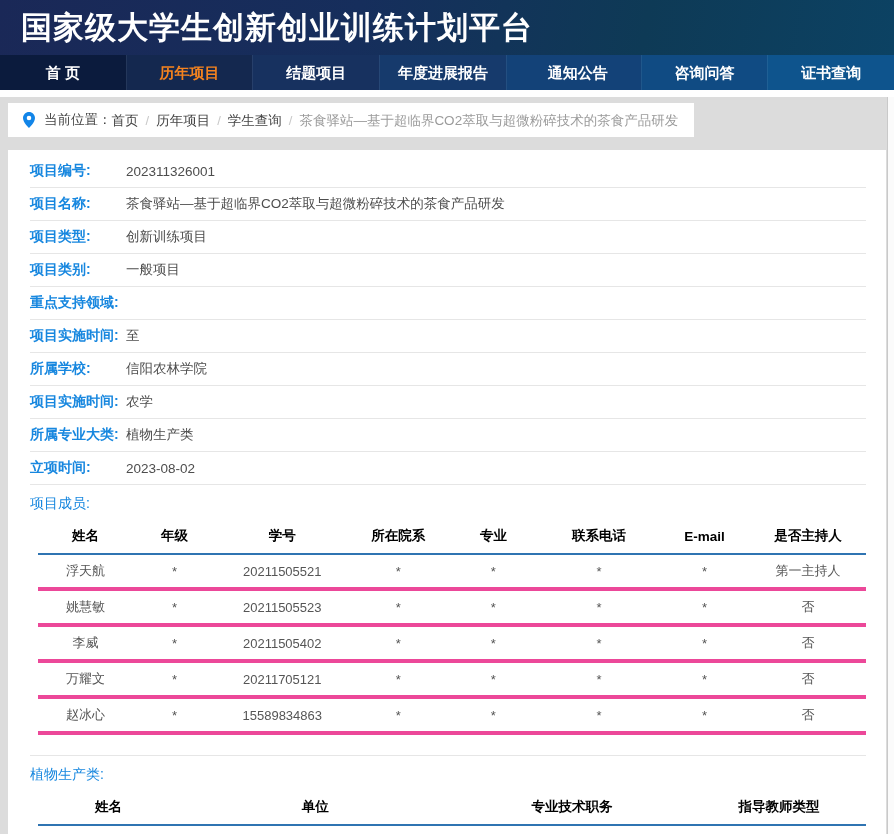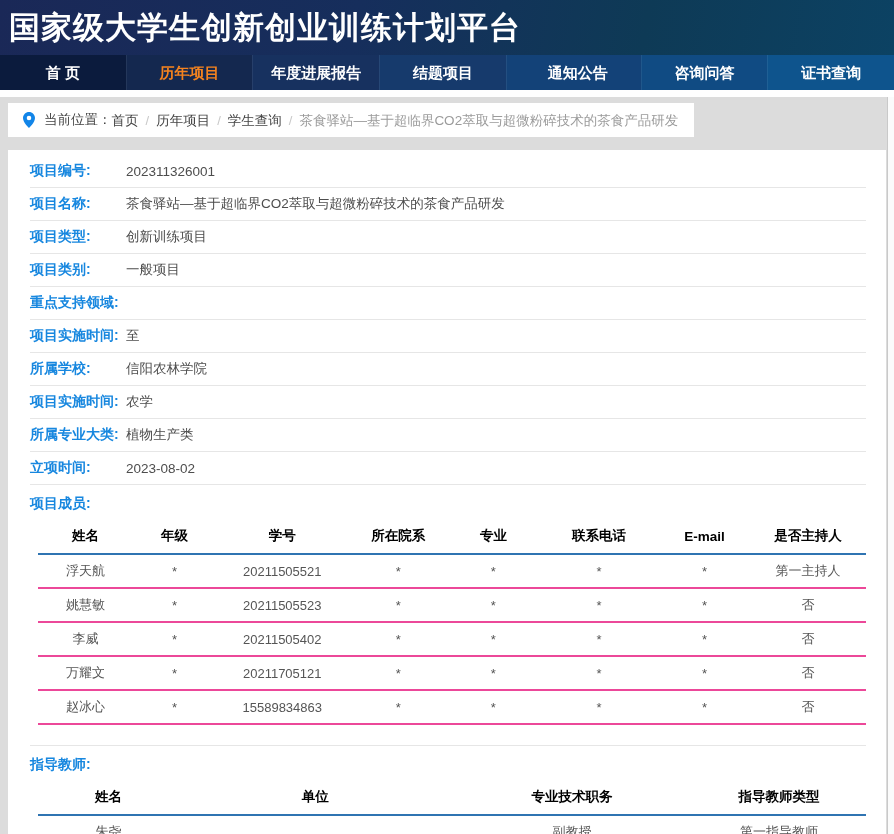--- a/index.html
+++ b/index.html
@@ -6,21 +6,21 @@
     --accent:#f5831f; --label:#1787df; --thb:#2f74b2; --pin:#1285e8;
   }
   *{box-sizing:border-box;}
   html,body{margin:0;padding:0;}
   body{
     width:894px;height:834px;overflow:hidden;background:#fff;
     font-family:"Liberation Sans","DejaVu Sans",sans-serif;
   }
   
   .banner{height:55px;background:linear-gradient(100deg,#1a2857 0%,#162e5c 40%,#0e3a56 72%,#0c4263 100%);}
-  .banner h1{margin:0;padding:5px 0 0 9px;font-size:31px;line-height:46px;color:#ffffff;font-weight:bold;letter-spacing:1px;white-space:nowrap;}
+  .banner h1{margin:0;padding:5px 0 0 21px;font-size:31px;line-height:46px;color:#ffffff;font-weight:bold;letter-spacing:1px;white-space:nowrap;}
   
   .nav{height:35px;display:flex;}
   .nav-item{flex:1;text-align:center;line-height:35px;font-size:15px;font-weight:bold;color:#ffffff;cursor:pointer;white-space:nowrap;overflow:hidden;}
   .nav-item:nth-child(1){background:#0b1b3d;}
   .nav-item:nth-child(2){background:#14284f;}
   .nav-item:nth-child(3){background:#17315f;}
   .nav-item:nth-child(4){background:#163a6c;}
   .nav-item:nth-child(5){background:#134278;padding-left:8px;}
   .nav-item:nth-child(6){background:#104b83;}
   .nav-item:nth-child(7){background:#0e548d;}
@@ -34,46 +34,46 @@
   .crumb-box svg{flex:none;}
   .crumb-label{color:#444;font-size:13.5px;margin-left:9px;white-space:nowrap;}
   .crumb{color:#444;font-size:13.5px;white-space:nowrap;}
   .crumb.current{color:#9b9b9b;}
   .crumb-sep{color:#c8c8c8;font-size:13px;margin:0 7px;}
   
   .card{margin:13px 0 0 8px;width:878px;min-height:684px;background:#fff;padding:5px 20px 0 22px;}
   .field-row{display:flex;align-items:center;min-height:33px;border-bottom:1px solid #e6e6e6;}
   .field-label{width:96px;flex:none;color:var(--label);font-weight:bold;font-size:14px;white-space:nowrap;}
   .field-value{color:#4d4d4d;font-size:13.5px;white-space:nowrap;}
-  .section-label{color:var(--label);font-weight:bold;font-size:14px;padding:10px 0 5px;}
+  .section-label{color:var(--label);font-weight:normal;font-size:14px;padding:10px 0 5px;}
   .tbl{width:calc(100% - 8px);margin-left:8px;border-collapse:collapse;table-layout:fixed;}
   .tbl th{font-size:13.5px;color:#000000;font-weight:bold;text-align:center;padding:9px 0 8px;border-bottom:2px solid var(--thb);white-space:nowrap;}
-  .tbl td{font-size:13px;color:#555;text-align:center;padding:7px 0;border-bottom:2px solid #ec4899;white-space:nowrap;}
+  .tbl td{font-size:13px;color:#555;text-align:center;padding:7px 0;border-bottom:4px solid #ec4899;white-space:nowrap;}
   .tbl.advisors tbody tr:last-child td{border-bottom:none;}
   .members th:nth-child(1){width:11.5%}.members th:nth-child(2){width:10%}
   .members th:nth-child(3){width:16%}.members th:nth-child(4){width:12%}
   .members th:nth-child(5){width:11%}.members th:nth-child(6){width:14.5%}
   .members th:nth-child(7){width:11%}.members th:nth-child(8){width:14%}
   .advisors th:nth-child(1){width:17%}.advisors th:nth-child(2){width:33%}
   .advisors th:nth-child(3){width:29%}.advisors th:nth-child(4){width:21%}
   .divider{border-top:1px solid #e6e6e6;margin-top:20px;}
   .scroll-strip{position:fixed;top:97px;right:0;width:7px;height:737px;background:#fbfbfb;border-left:1px solid #c9c9c9;}
 </style>
 </head>
 <body>
 
 <header class="banner">
   <h1>国家级大学生创新创业训练计划平台</h1>
 </header>
 
 <nav class="nav" id="nav">
     <div class="nav-item active">首 页</div>
     <div class="nav-item highlight">历年项目</div>
+    <div class="nav-item">结题项目</div>
     <div class="nav-item">年度进展报告</div>
-    <div class="nav-item">结题项目</div>
     <div class="nav-item">通知公告</div>
     <div class="nav-item">咨询问答</div>
     <div class="nav-item">证书查询</div>
   </nav>
 
 <div class="white-gap"></div>
 
 <div class="page-wrap">
 
   <div class="crumb-row">
@@ -193,21 +193,21 @@
             <td>*</td>
             <td>*</td>
             <td>*</td>
             <td>否</td>
           </tr>
         </tbody>
       </table>
 
     <div class="divider"></div>
 
-    <div class="section-label">指导教师:</div>
+    <div class="section-label">植物生产类:</div>
     <table class="tbl advisors" id="advisors-table">
         <thead>
           <tr>
             <th>姓名</th>
             <th>单位</th>
             <th>专业技术职务</th>
             <th>指导教师类型</th>
           </tr>
         </thead>
         <tbody>

